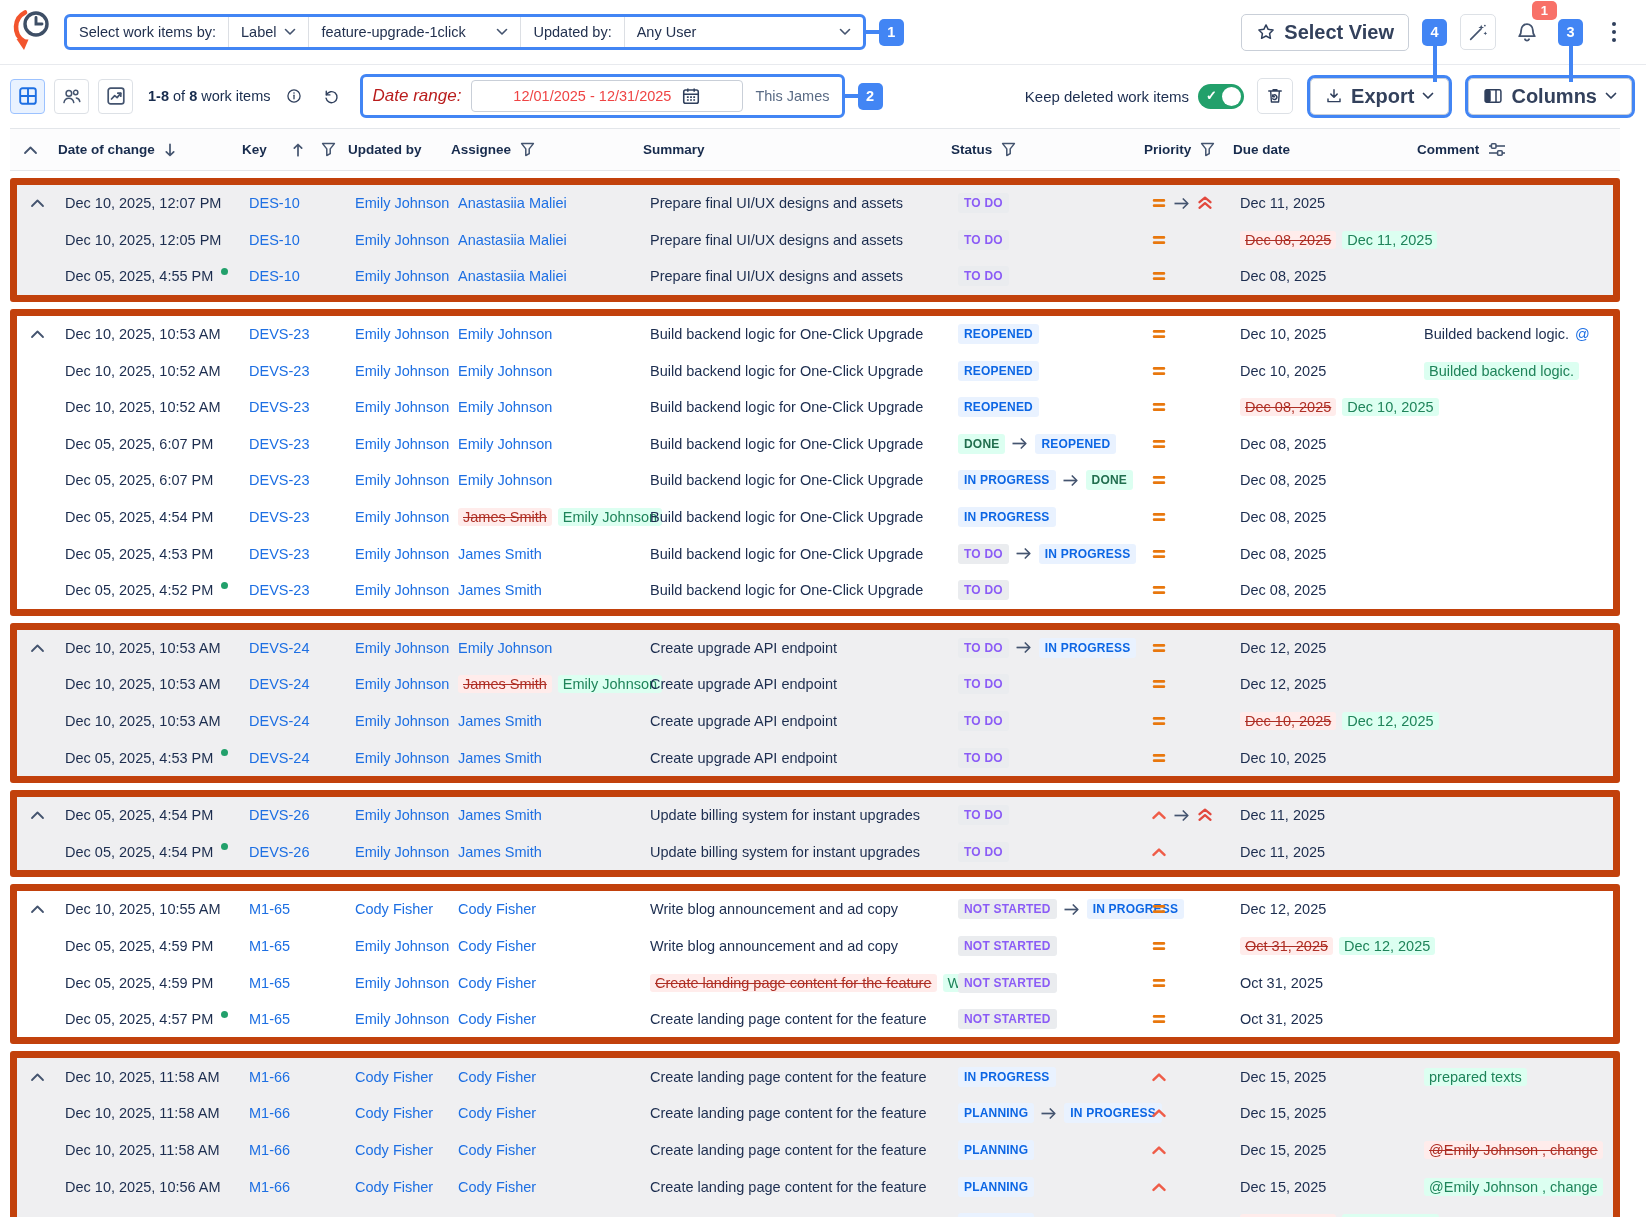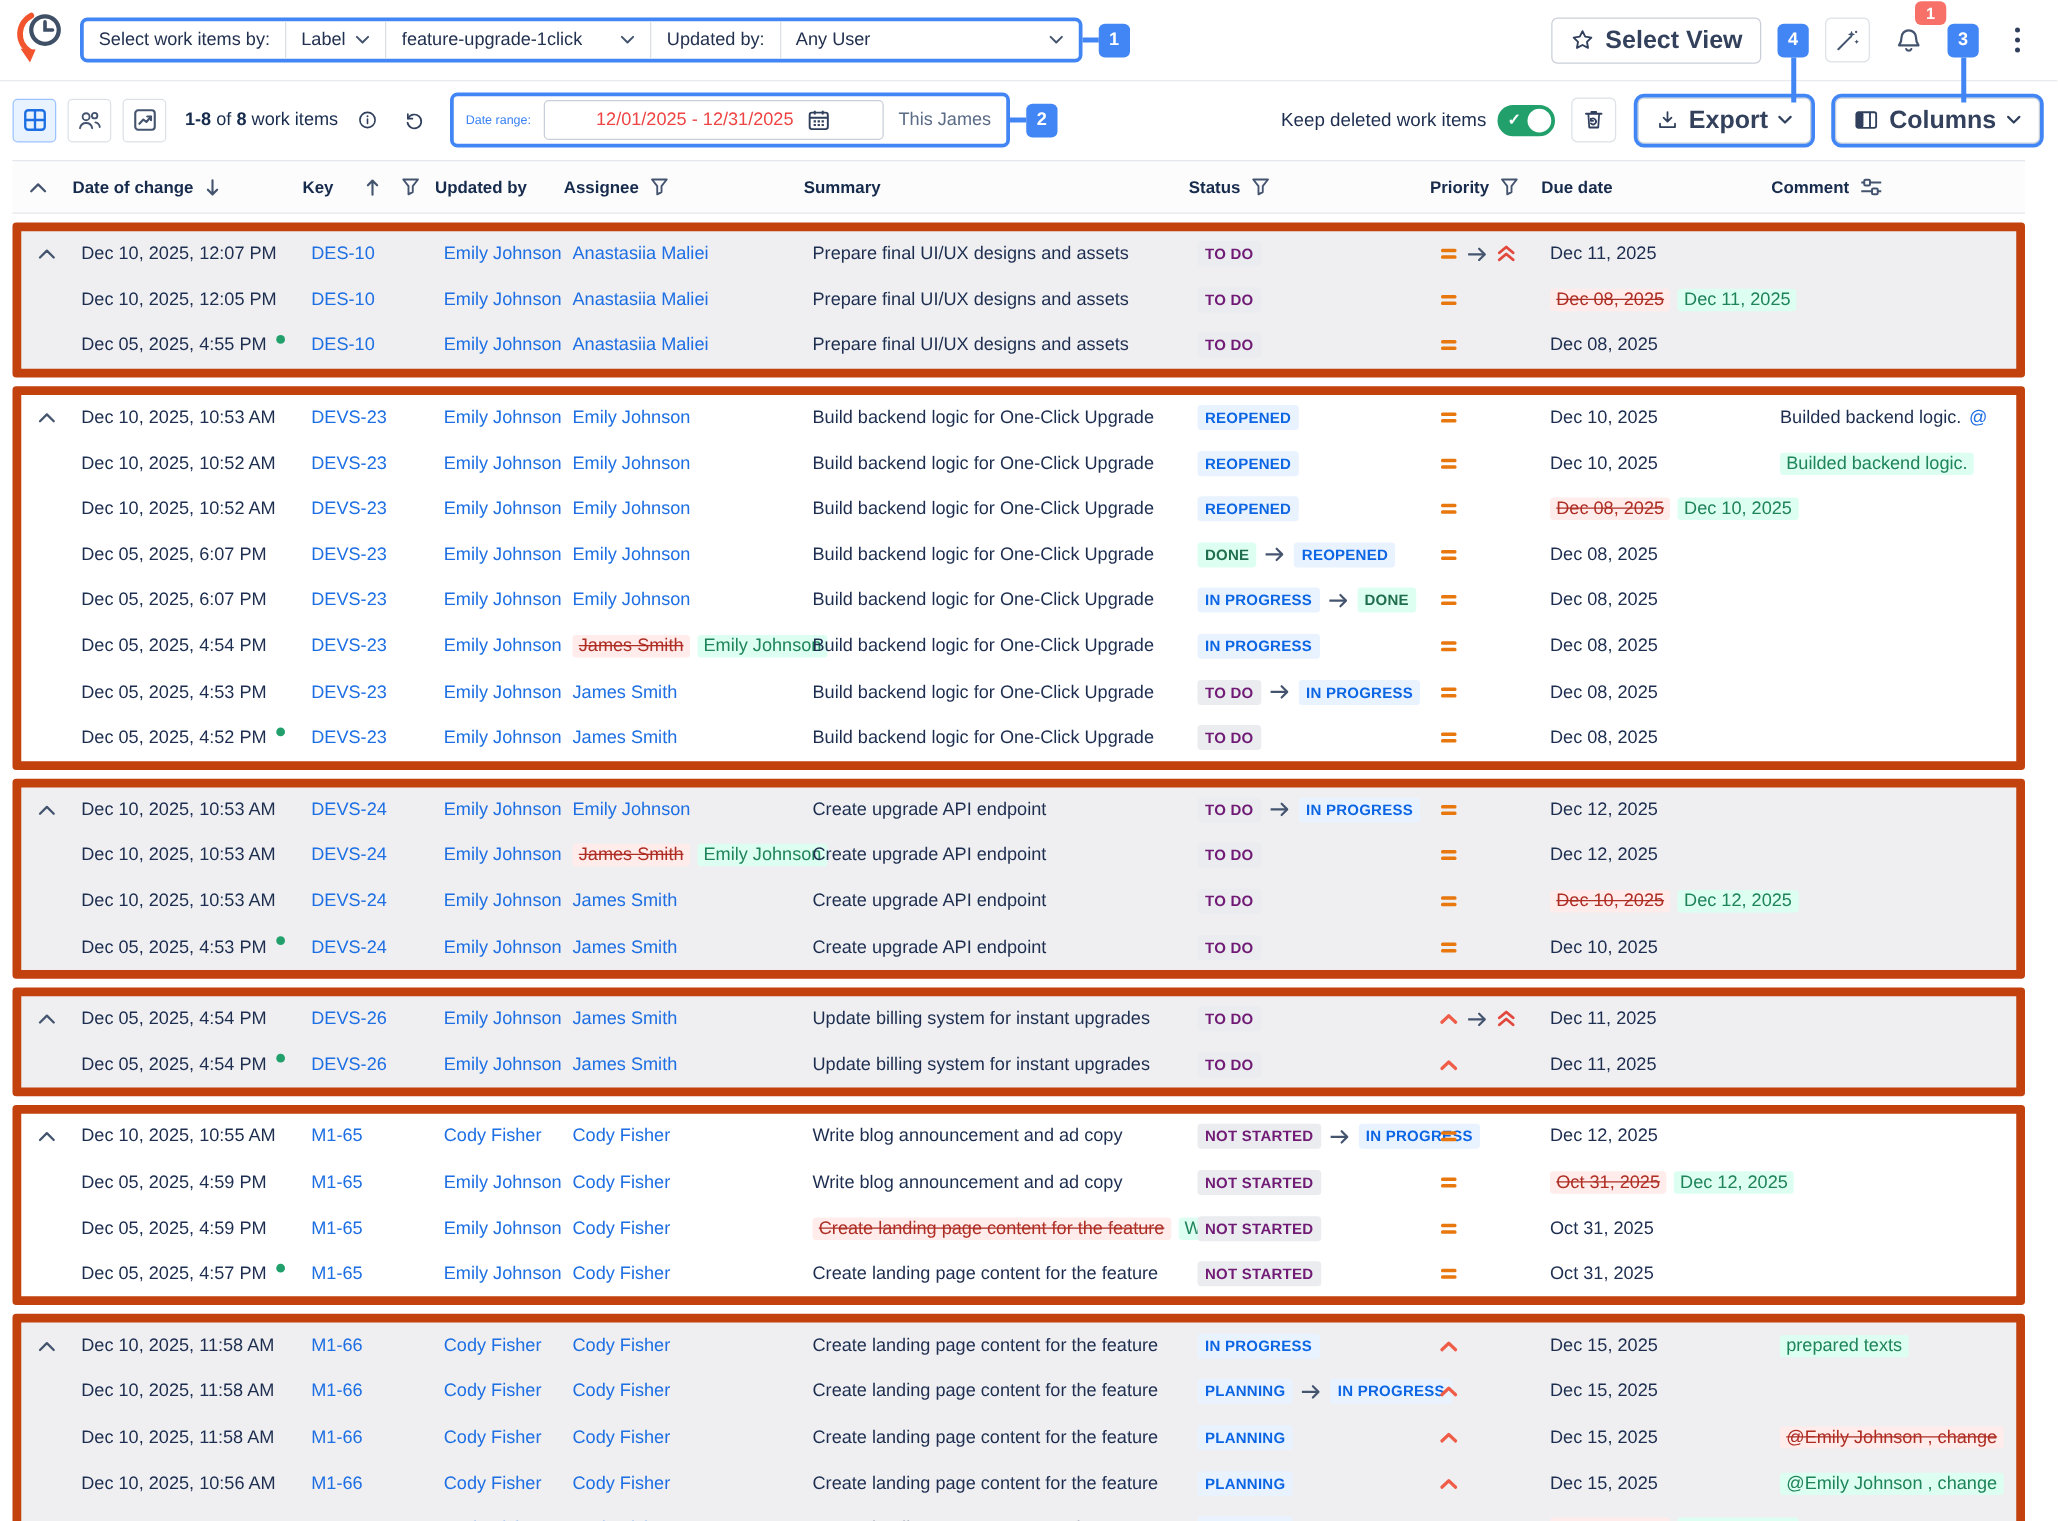--- a/index.html
+++ b/index.html
@@ -32,21 +32,21 @@
   .iconbtn.bordered { border:1px solid #DDE1E6; }
   .notif-badge { position:absolute; top:-13px; right:-12px; background:#F87168; color:#fff; font-size:13px; font-weight:bold; border-radius:5px; padding:2px 9px; }
 
   
   .toolbar { display:flex; align-items:center; gap:9px; padding:9px 14px 10px 10px; border-top:1px solid #E8EAEE; }
   .vt { width:35px; height:35px; display:flex; align-items:center; justify-content:center; background:#fff; border:1px solid #DDE1E6; border-radius:4px; cursor:pointer; }
   .vt.active { background:#E9F2FF; border-color:#9CC2FF; }
   .count { margin-left:6px; font-size:14.5px; color:#172B4D; white-space:nowrap; }
   .count b { font-weight:bold; }
   .dr-group { display:flex; align-items:center; margin-left:6px; }
-  .dr-label { padding:0 10px; font-size:10px; color:#3b82f6; white-space:nowrap; }
+  .dr-label { padding:0 10px; font-size:17px; color:#b91c1c; white-space:nowrap;font-style:italic; }
   .dr-input { display:flex; align-items:center; gap:10px; border:1px solid #C9CFD8; border-radius:4px; padding:5px 12px; margin:3px 0; width:272px; justify-content:center; cursor:text; }
   .dr-value { font-size:14.5px; color:#ef4444; white-space:nowrap; }
   .dr-preset { padding:0 12px; font-size:14.5px; color:#5A6B85; white-space:nowrap; }
   .keep-label { font-size:15px; color:#1C2D4F; white-space:nowrap; }
   .toggle { width:46px; height:25px; border-radius:13px; background:#22A06B; position:relative; cursor:pointer; flex:0 0 auto; }
   .toggle .check { position:absolute; left:8px; top:4px; color:#fff; font-size:13px; font-weight:bold; }
   .toggle .knob { position:absolute; right:3px; top:3px; width:19px; height:19px; border-radius:50%; background:#fff; }
   .hl { outline:3px solid #4285F4; outline-offset:0px; position:relative; }
 
   
@@ -57,21 +57,21 @@
   .group { border:7px solid #c2410c; border-radius:3px; margin:7px 0; background:#fff; }
   .group.shaded { background:#EFEFF1; }
   .trow { height:36.6px; }
   .cell { padding-left:8px; font-size:14.5px; white-space:nowrap; display:flex; align-items:center; gap:6px; overflow:visible; }
   .c-comment { overflow:hidden; }
   .chev-cell { justify-content:center; padding-left:0; cursor:pointer; }
   .link { color:#1D6FE3; text-decoration:none; cursor:pointer; }
   .dark { color:#1C2D4F; }
   .dot { width:7px; height:7px; border-radius:50%; background:#22A06B; margin:-10px 0 0 2px; flex:0 0 auto; }
   .badge { font-size:12px; font-weight:bold; letter-spacing:.2px; padding:3px 6px; border-radius:3px; white-space:nowrap; }
-  .badge.gray { background:#EAECEF; color:#701a75; }
+  .badge.gray { background:#EAECEF; color:#8b5cf6; }
   .badge.blue { background:#E9F2FF; color:#0C66E4; }
   .badge.green { background:#DCFFF1; color:#216E4E; }
   .rem { color:#AE2E24; background:#FFECEB; text-decoration:line-through; padding:1px 5px; border-radius:3px; }
   .add { color:#1F845A; background:#DCFFF1; padding:1px 5px; border-radius:3px; }
   .mention-at { color:#1D6FE3; }
   .arrow-sep { display:flex; align-items:center; }
 </style>
 </head>
 <body>
 

